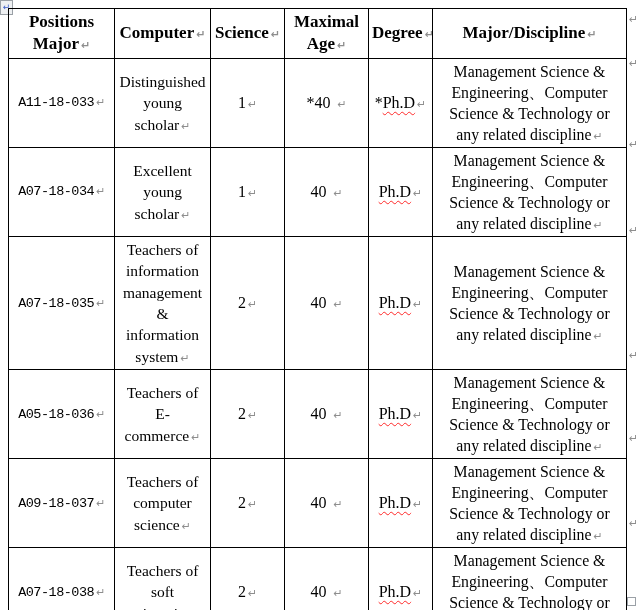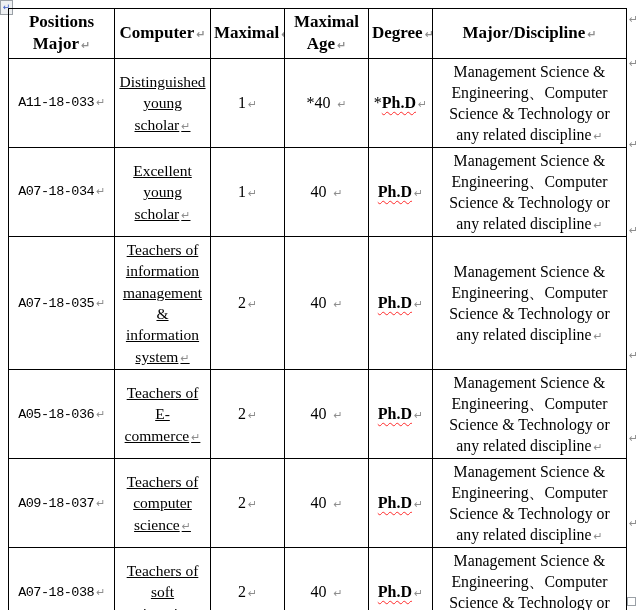--- a/index.html
+++ b/index.html
@@ -28,35 +28,34 @@
   th{font-weight:bold;font-size:17px;line-height:1.32;}
   tbody tr:nth-child(1){height:80px;}
   tbody tr:nth-child(2){height:85px;}
   tbody tr:nth-child(3){height:124px;}
   tbody tr:nth-child(4){height:82px;}
   tbody tr:nth-child(5){height:84px;}
   tbody tr:nth-child(6){height:82px;}
   .col-code{width:106px;} .col-pos{width:96px;} .col-num{width:74px;}
   .col-age{width:84px;} .col-deg{width:64px;} .col-major{width:194px;}
   td.c-code{font-family:"Liberation Mono","DejaVu Sans Mono",monospace;font-size:13.5px;letter-spacing:-0.5px;}
-  td.c-pos{font-size:15.5px;line-height:1.38;padding:2px 2px;text-decoration:underline;}
+  td.c-pos{font-size:15.5px;line-height:1.38;padding:2px 2px;}
   td.c-num, td.c-age, td.c-deg{font-size:16px;}
   td.c-major{font-size:15.8px;line-height:1.33;padding:2px 4px;margin-left:48px;}
   .pm{ 
     color:#8e8e8e;font-size:11px;margin-left:2px;
     font-family:"DejaVu Sans",sans-serif;vertical-align:baseline;
   }
   .pm-gap{margin-left:7px;}
   .squiggle{
     text-decoration:underline;
     text-decoration-style:wavy;
     text-decoration-color:#ff2a2a;
     text-decoration-thickness:1px;
     text-underline-offset:3px;
-    font-weight:bold;
   }
   
   .row-marks span{
     position:absolute;left:629px;color:#8e8e8e;font-size:11px;
     font-family:"DejaVu Sans",sans-serif;
   }
   .row-marks span:nth-of-type(1){top:13px;}
   .row-marks span:nth-of-type(2){top:57px;}
   .row-marks span:nth-of-type(3){top:138px;}
   .row-marks span:nth-of-type(4){top:224px;}
@@ -79,21 +78,21 @@
       <col class="col-pos">
       <col class="col-num">
     <col class="col-age">
       <col class="col-deg">
       <col class="col-major">
   </colgroup>
   <thead>
     <tr>
       <th><span>Positions Major</span><span class="pm">↵</span></th>
       <th><span>Computer</span><span class="pm">↵</span></th>
-      <th><span>Maximal</span><span class="pm">↵</span></th>
+      <th><span>Science</span><span class="pm">↵</span></th>
       <th><span>Maximal Age</span><span class="pm">↵</span></th>
       <th><span>Degree</span><span class="pm">↵</span></th>
       <th><span>Major/Discipline</span><span class="pm">↵</span></th>
     </tr>
   </thead>
   <tbody>
       <tr>
         <td class="c-code"><span>A11-18-033</span><span class="pm">↵</span></td>
         <td class="c-pos"><span>Distinguished young scholar</span><span class="pm">↵</span></td>
         <td class="c-num"><span>1</span><span class="pm">↵</span></td>

